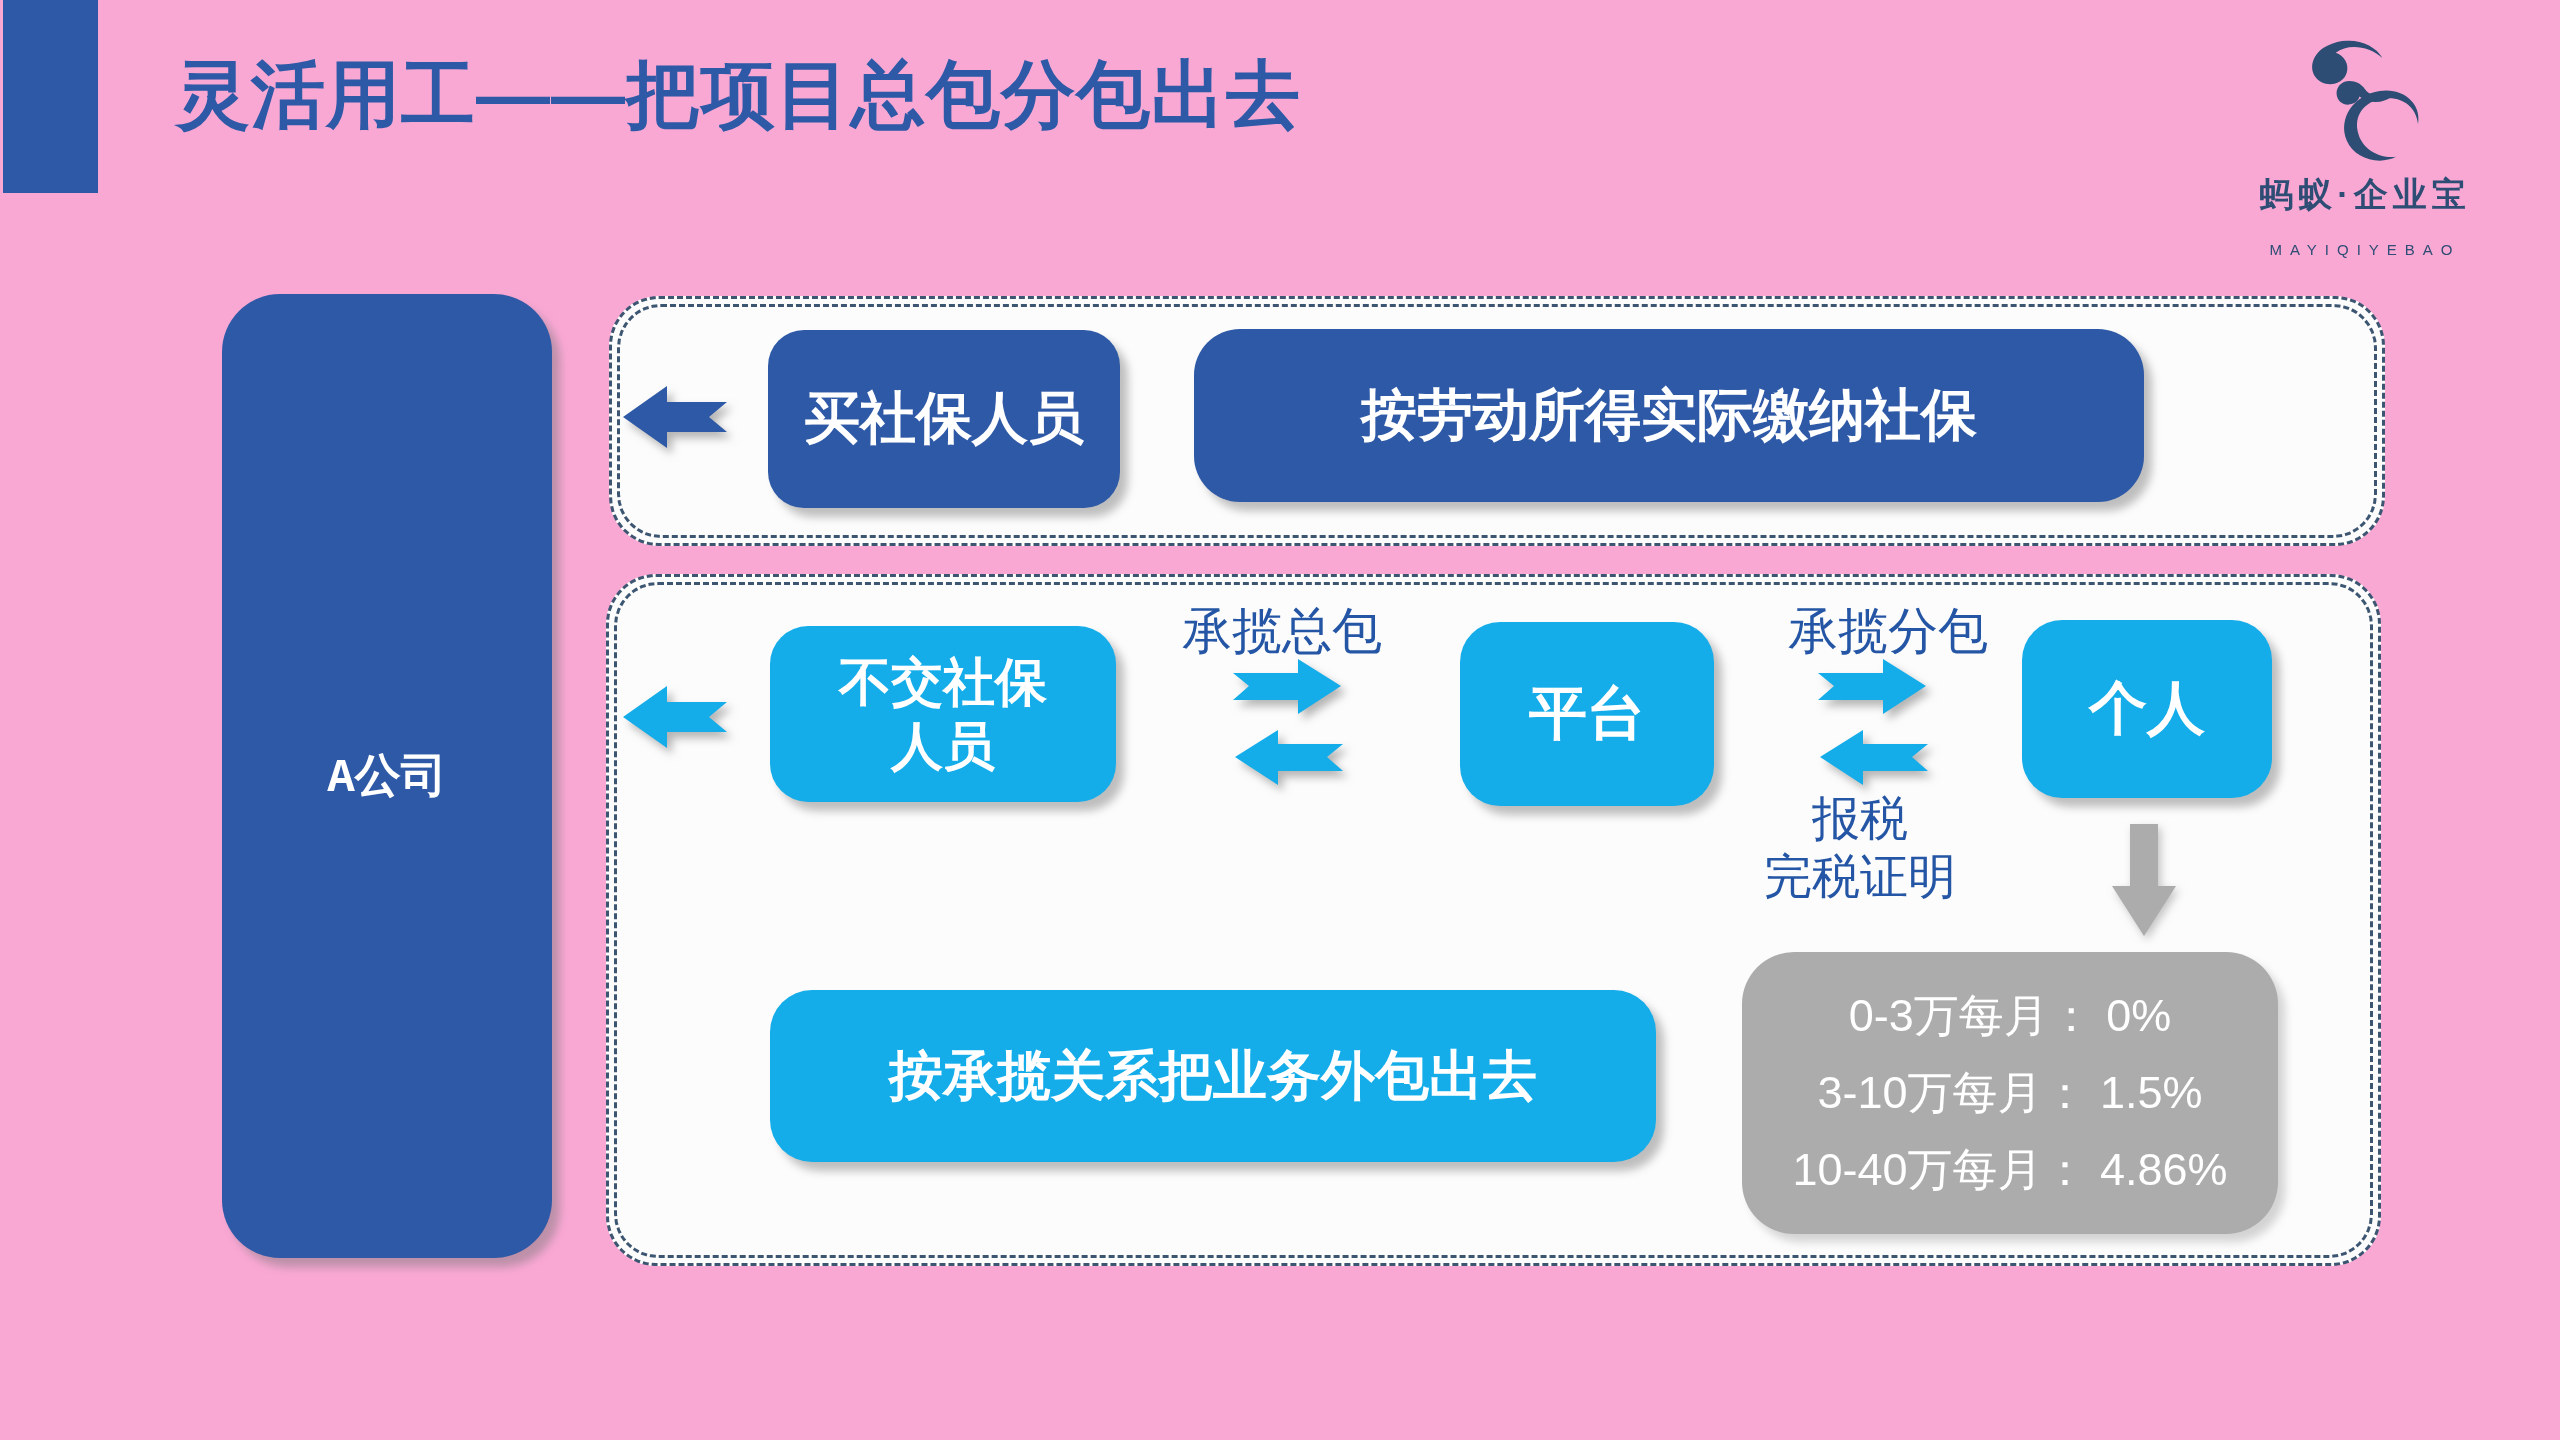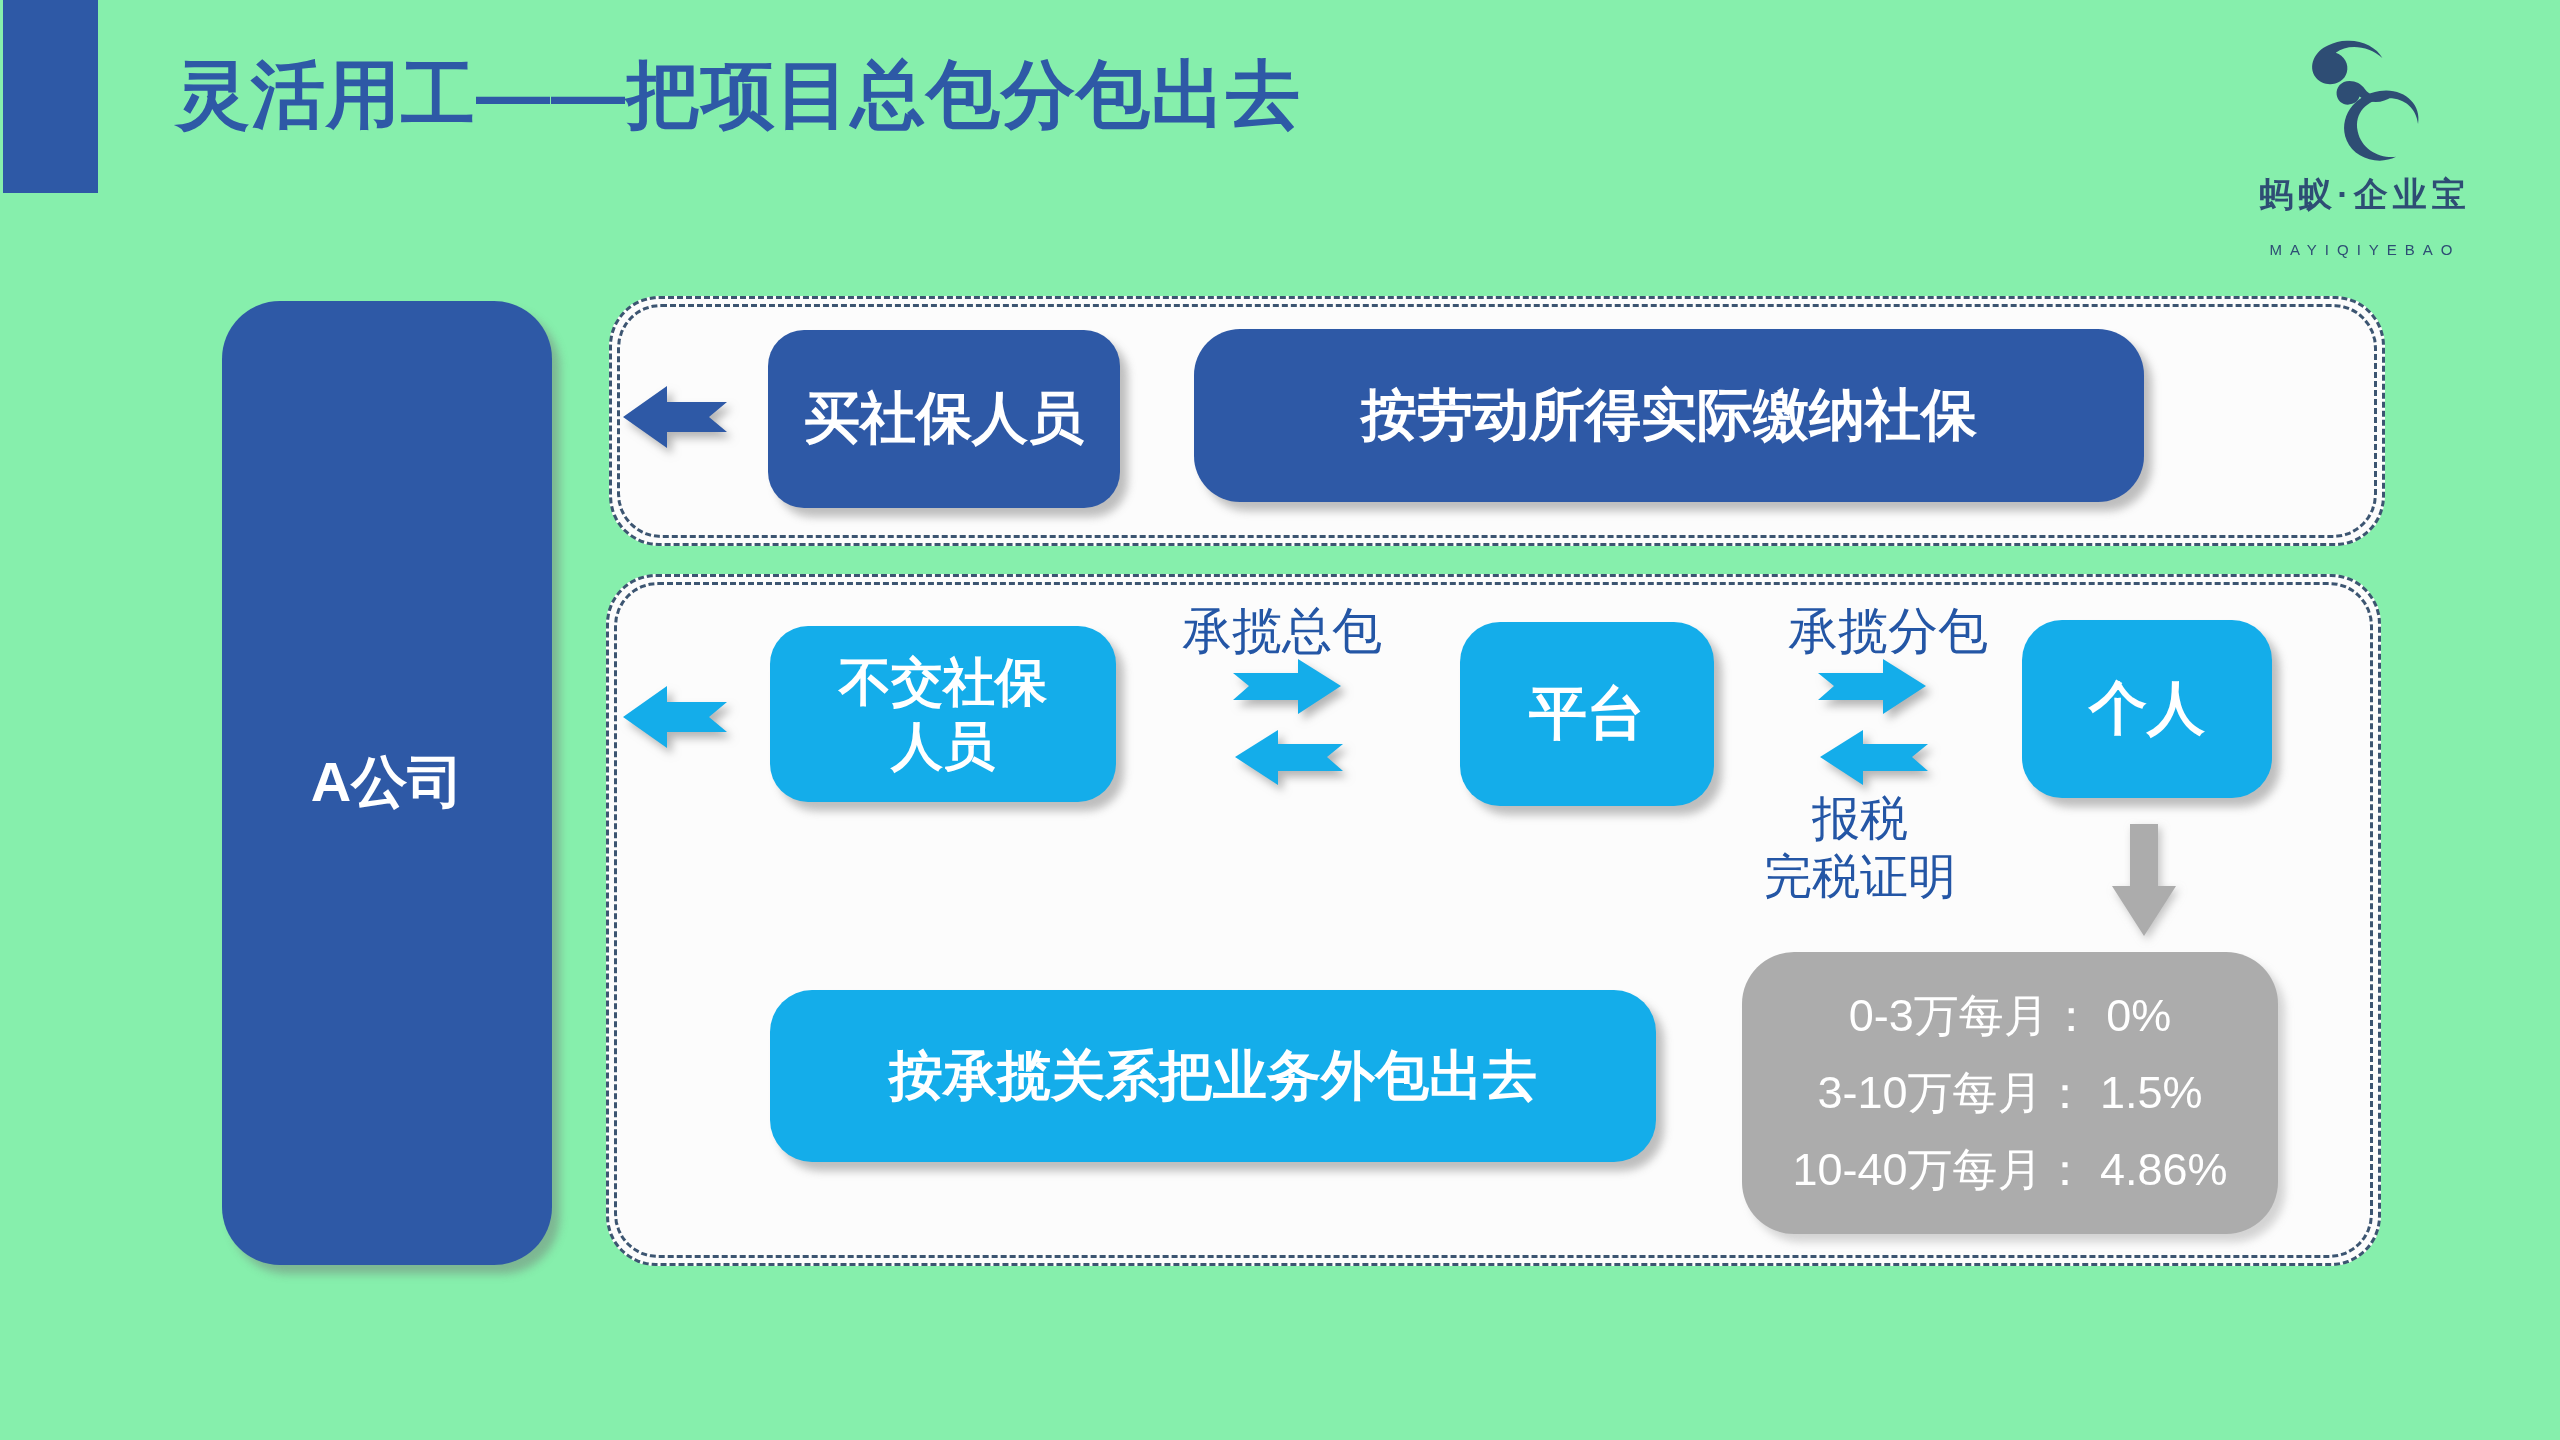--- a/index.html
+++ b/index.html
@@ -1,17 +1,17 @@
 <!DOCTYPE html>
 <html><head>
 <meta charset="utf-8">
 <style>
   html,body{margin:0;padding:0;background:#ffffff;}
   .slide{
-    position:relative;width:2560px;height:1440px;background:#86efac;overflow:hidden;
+    position:relative;width:2560px;height:1440px;background:#f9a8d4;overflow:hidden;
     font-family:"Liberation Sans","DejaVu Sans",sans-serif;
   }
   
   .accent-bar{position:absolute;left:3px;top:0;width:95px;height:193px;background:#2E59A6;}
   .page-title{
     position:absolute;left:176px;top:56px;font-size:74px;font-weight:bold;
     color:#2E59A6;letter-spacing:1px;line-height:1.05;white-space:nowrap;
   }
   
   .logo{position:absolute;left:2235px;top:38px;width:260px;text-align:center;color:#2E4D74;}
@@ -24,21 +24,21 @@
   .zone-top{left:609px;top:296px;width:1770px;height:244px;}
   .zone-bottom{left:606px;top:574px;width:1769px;height:686px;}
   
   .node{
     position:absolute;display:flex;align-items:center;justify-content:center;
     color:#ffffff;font-weight:bold;text-align:right;
     box-shadow:8px 9px 9px rgba(115,115,115,0.45);
   }
   .dark{background:#2E59A6;}
   .light{background:#14ADEA;}
-  .company-box{left:222px;top:301px;width:330px;height:964px;border-radius:58px;font-size:56px;}
+  .company-box{left:222px;top:294px;width:330px;height:964px;border-radius:58px;font-size:46px;font-family:Liberation Mono, monospace;}
   .insured-person{left:768px;top:330px;width:352px;height:178px;border-radius:36px;font-size:56px;}
   .insured-policy{left:1194px;top:329px;width:950px;height:173px;border-radius:46px;font-size:56px;}
   .uninsured-person{left:770px;top:626px;width:346px;height:176px;border-radius:38px;font-size:52px;line-height:64px;flex-direction:column;}
   .platform-box{left:1460px;top:622px;width:254px;height:184px;border-radius:40px;font-size:58px;}
   .individual-box{left:2022px;top:620px;width:250px;height:178px;border-radius:40px;font-size:58px;}
   .outsource-box{left:770px;top:990px;width:886px;height:172px;border-radius:42px;font-size:54px;}
   .rates-panel{
     left:1742px;top:952px;width:536px;height:254px;border-radius:52px;background:#ACACAC;
     flex-direction:column;justify-content:space-evenly;font-size:45px;font-weight:normal;
     box-shadow:7px 8px 9px rgba(150,150,150,0.4);padding:14px 0;

